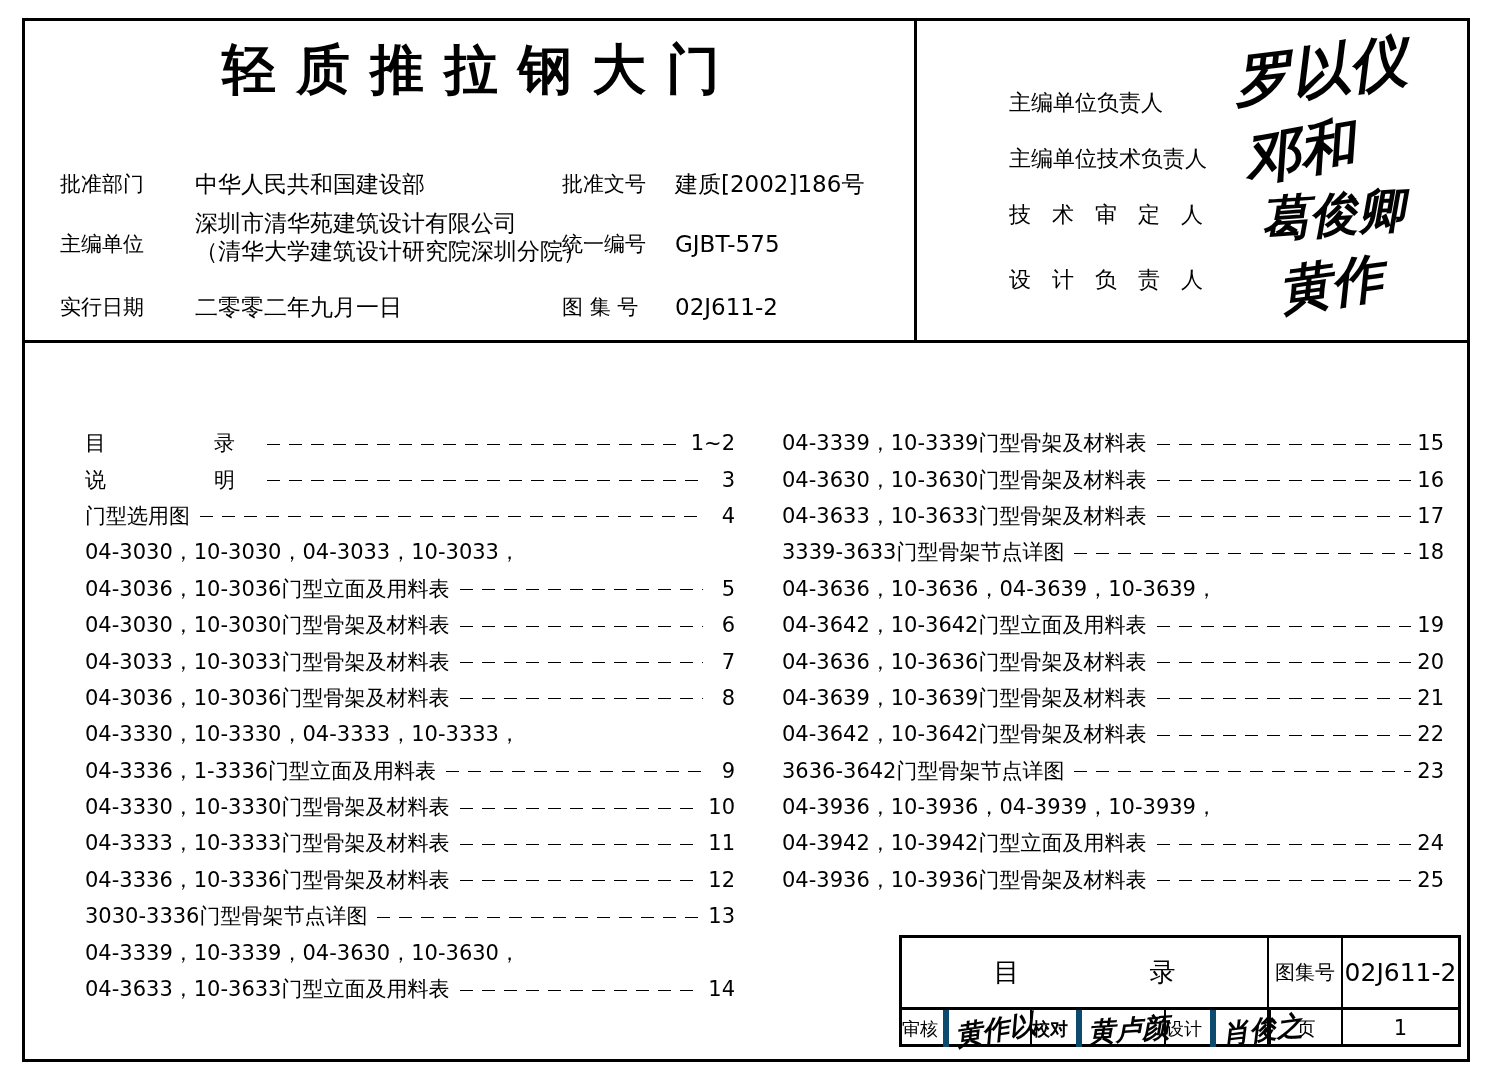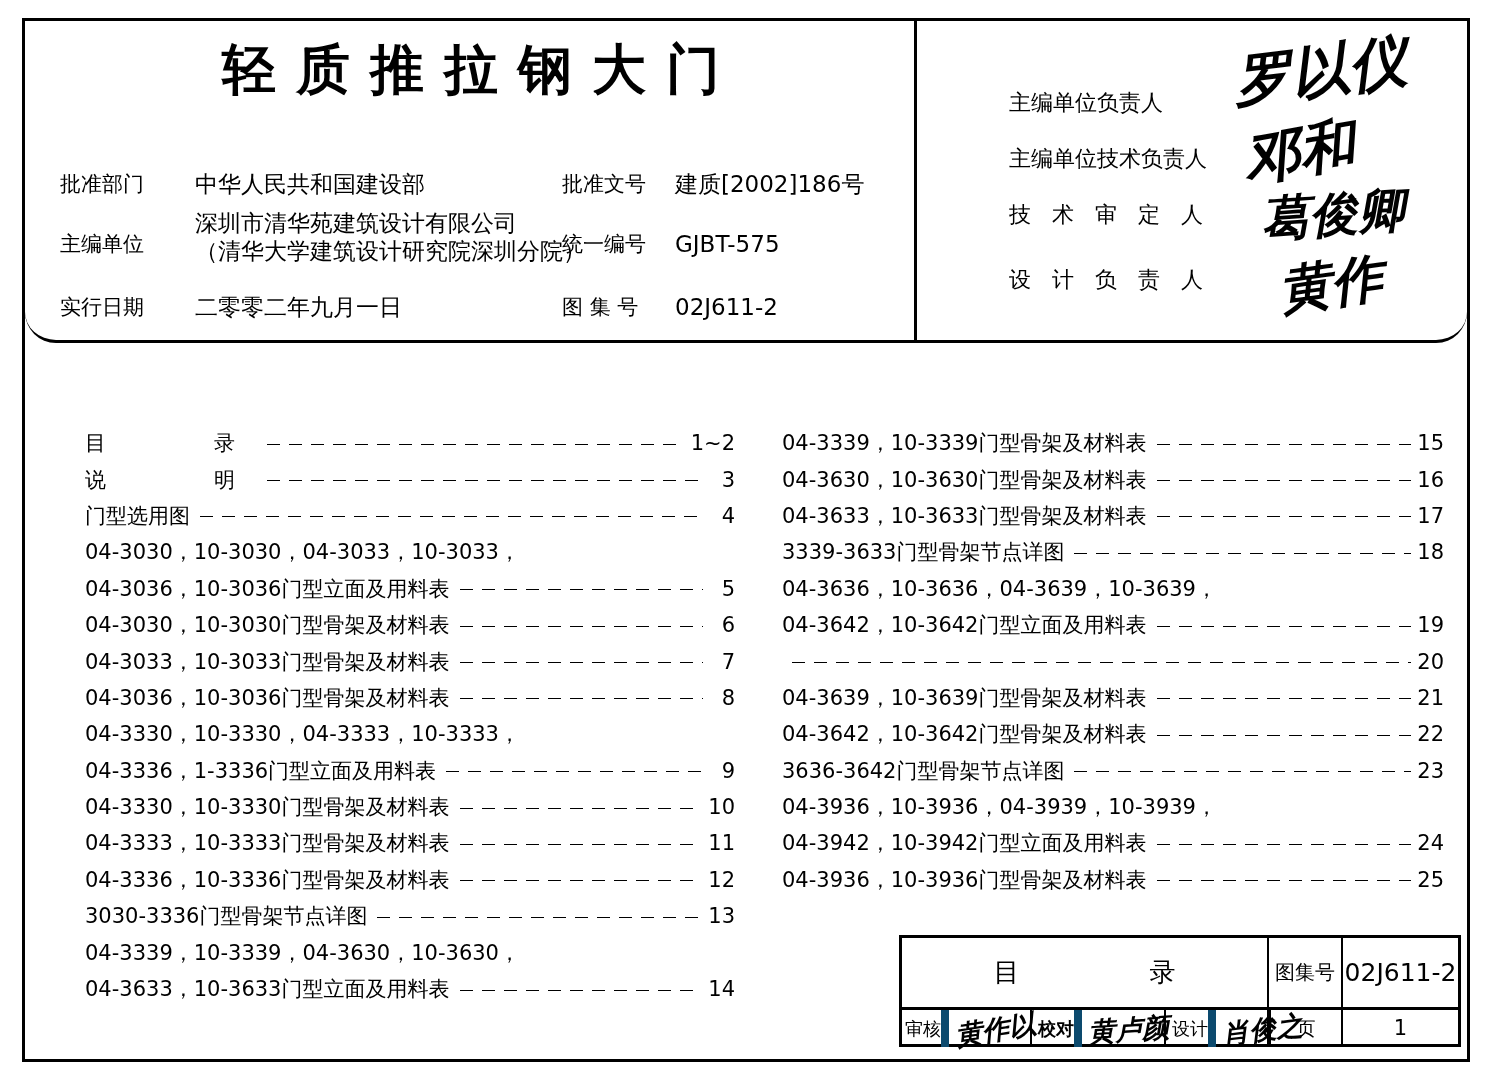--- a/index.html
+++ b/index.html
@@ -29,21 +29,20 @@
 
   
   #header {
     position: absolute;
     left: 0;
     top: 0;
     width: 100%;
     height: 322px;
     box-sizing: border-box;
     border-bottom: 3px solid #000;
-    border-radius: 31px;
   }
   #header-left {
     position: absolute;
     left: 0; top: 0;
     width: 892px; height: 100%;
     box-sizing: border-box;
     border-right: 3px solid #000;
   }
   #header-right {
     position: absolute;
@@ -224,24 +223,24 @@
     font-size: 25px;
     line-height: 69px;
     font-family: "DejaVu Sans", "Liberation Sans", sans-serif;
   }
 
   .tb-cell {
     position: absolute;
     top: 0;
     height: 100%;
     box-sizing: border-box;
-    border-right: 8px solid #0c4a6e;
+    border-right: 6px solid #0c4a6e;
     font-size: 18px;
     line-height: 37px;
-    text-align: right;
+    text-align: left;
     font-family: "DejaVu Sans", "Liberation Sans", sans-serif;
     overflow: visible;
   }
   .tb-sig {
     position: absolute;
     top: 0;
     height: 100%;
     box-sizing: border-box;
     border-right: 2px solid #000;
     overflow: visible;
@@ -444,20 +443,21 @@
           <span class="toc-label">04-3636，10-3636，04-3639，10-3639，</span>
           <span class="toc-leader"></span>
           <span class="toc-page"></span>
         </div>
         <div class="toc-line">
           <span class="toc-label">04-3642，10-3642门型立面及用料表</span>
           <span class="toc-leader"></span>
           <span class="toc-page">19</span>
         </div>
         <div class="toc-line">
+          <span class="toc-label">04-3636，10-3636门型骨架及材料表</span>
           <span class="toc-leader"></span>
           <span class="toc-page">20</span>
         </div>
         <div class="toc-line">
           <span class="toc-label">04-3639，10-3639门型骨架及材料表</span>
           <span class="toc-leader"></span>
           <span class="toc-page">21</span>
         </div>
         <div class="toc-line">
           <span class="toc-label">04-3642，10-3642门型骨架及材料表</span>

